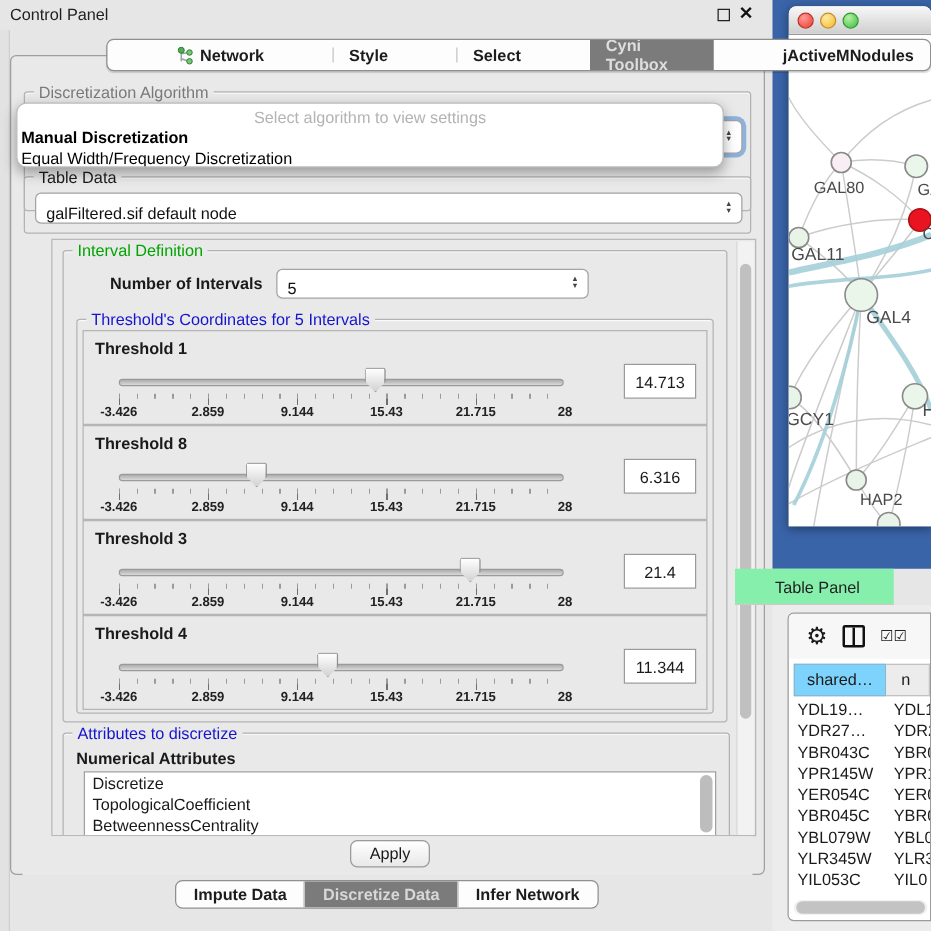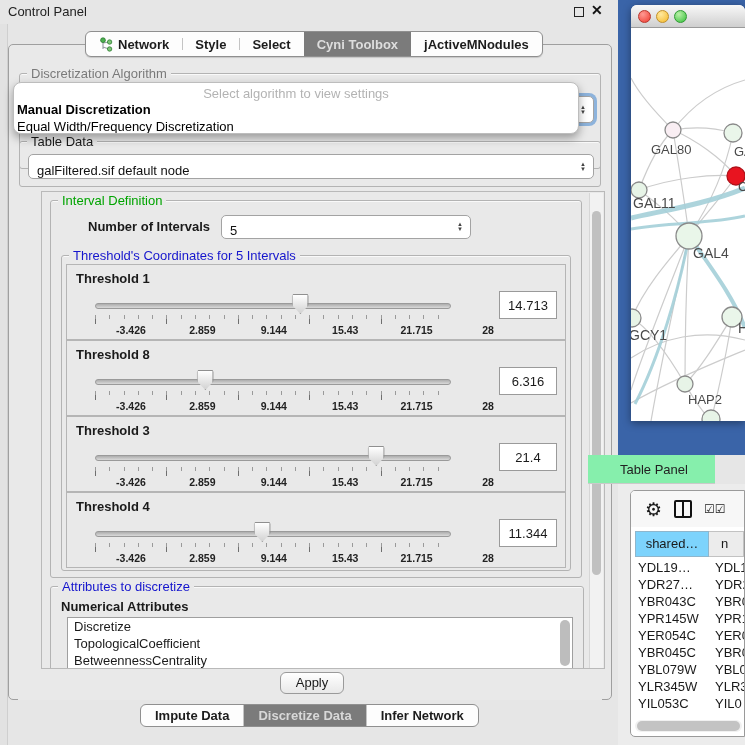--- a/index.html
+++ b/index.html
@@ -12,21 +12,21 @@
   .titlebar .title { position:absolute; left:8px; top:4px; font-size:13px; color:#222; }
   .win-float { position:absolute; left:574px; top:7px; width:10px; height:10px; border:1.5px solid #222; background:transparent; }
   .win-close { position:absolute; left:591px; top:2px; font-size:14px; font-weight:bold; color:#111; }
 
   .left-strip { position:absolute; left:0; top:24px; width:8px; height:721px; background:#e2e2e2; border-right:1px solid #cfcfcf; }
 
   .main-panel { position:absolute; left:8px; top:44px; width:604px; height:656px; background:#e9e9e9; border:1px solid #9f9f9f; border-radius:5px; }
 
   
   .top-tabs { position:absolute; left:85px; top:31px; height:26px; display:flex; align-items:stretch; background:#fdfdfd; border:1px solid #8f8f8f; border-radius:6px; overflow:hidden; z-index:5; box-shadow:0 1px 1px rgba(0,0,0,.15); }
-  .top-tabs .seg { display:flex; align-items:center; gap:5px; padding:0 13px; font-weight:bold; font-size:13px; color:#1c1c1c; position:relative; }
+  .top-tabs .seg { display:flex; align-items:center; gap:5px; padding:0 13px; font-weight:bold; font-size:13px; color:#1c1c1c; position:relative;margin-left:42px; }
   .top-tabs .seg.divided::before { content:""; position:absolute; left:0; top:6px; bottom:6px; width:1px; background:#c4c4c4; }
   .top-tabs .seg.active { background:#7b7b7b; color:#dedede; }
 
   
   .group { position:absolute; border:1px solid #b3b3b3; border-radius:3px; box-shadow:inset 0 1px 0 rgba(255,255,255,.7); }
   .group > .gtitle { position:absolute; top:-8px; left:7px; background:#e9e9e9; padding:0 4px; font-size:13px; }
 
   .combo { position:absolute; background:#fff; border:1px solid #a3a3a3; border-radius:5px; display:flex; align-items:flex-end; padding:0 8px; font-size:13px; color:#111; }
   .stepper { position:absolute; right:7px; top:50%; transform:translateY(-50%); display:flex; flex-direction:column; line-height:5px; font-size:6px; color:#444; }
 
@@ -47,21 +47,21 @@
   .threshold-panel .tlabel { position:absolute; left:9px; top:6px; font-weight:bold; font-size:13px; }
   .slider { position:absolute; left:28px; top:36px; width:356px; height:10px; }
   .slider .track { position:absolute; left:0; right:0; top:2px; height:6px; border-radius:4px; background:linear-gradient(#adadad,#d9d9d9); border:1px solid #9a9a9a; }
   .slider .thumb { position:absolute; top:-7px; width:17px; height:20px; background:linear-gradient(#ffffff,#d2d2d2); border:1px solid #8f8f8f; clip-path:polygon(8% 0,92% 0,100% 10%,100% 55%,50% 100%,0 55%,0 10%); transform:translateX(-50%); }
   .ticks { position:absolute; left:28px; top:50px; width:357px; height:9px;
     background-image:
       repeating-linear-gradient(to right,#9a9a9a 0 1px,transparent 1px 4%),
       repeating-linear-gradient(to right,#6f6f6f 0 1px,transparent 1px 20%);
     background-size:100% 4px,100% 9px; background-repeat:no-repeat; }
   .scale { position:absolute; left:28px; top:59px; width:357px; height:12px; font-size:10.5px; font-weight:bold; color:#222; }
-  .scale span { position:absolute; transform:translateX(-50%); white-space:nowrap;margin-left:36px; }
+  .scale span { position:absolute; transform:translateX(-50%); white-space:nowrap; }
   .valuebox { position:absolute; right:8px; top:26px; width:58px; height:28px; background:#fff; border:1px solid #9a9a9a; display:flex; align-items:center; justify-content:center; font-size:13px; }
 
   .apply-strip { position:absolute; left:9px; right:9px; top:624px; height:31px; background:#e9e9e9; }
   .apply-btn { position:absolute; left:262px; top:3px; width:64px; height:22px; background:linear-gradient(#ffffff,#e8e8e8); border:1px solid #9a9a9a; border-radius:6px; font-size:13px; text-align:center; line-height:20px; }
 
   .bottom-tabs { position:absolute; left:140px; top:704px; height:23px; display:flex; background:#fdfdfd; border:1px solid #8f8f8f; border-radius:6px; overflow:hidden; z-index:5; }
   .bottom-tabs .seg { display:flex; align-items:center; padding:0 14px; font-weight:bold; font-size:13px; color:#1c1c1c; }
   .bottom-tabs .seg.active { background:#7b7b7b; color:#d8d8d8; }
   .bottom-tabs .seg.divided { border-left:1px solid #c4c4c4; }
 

